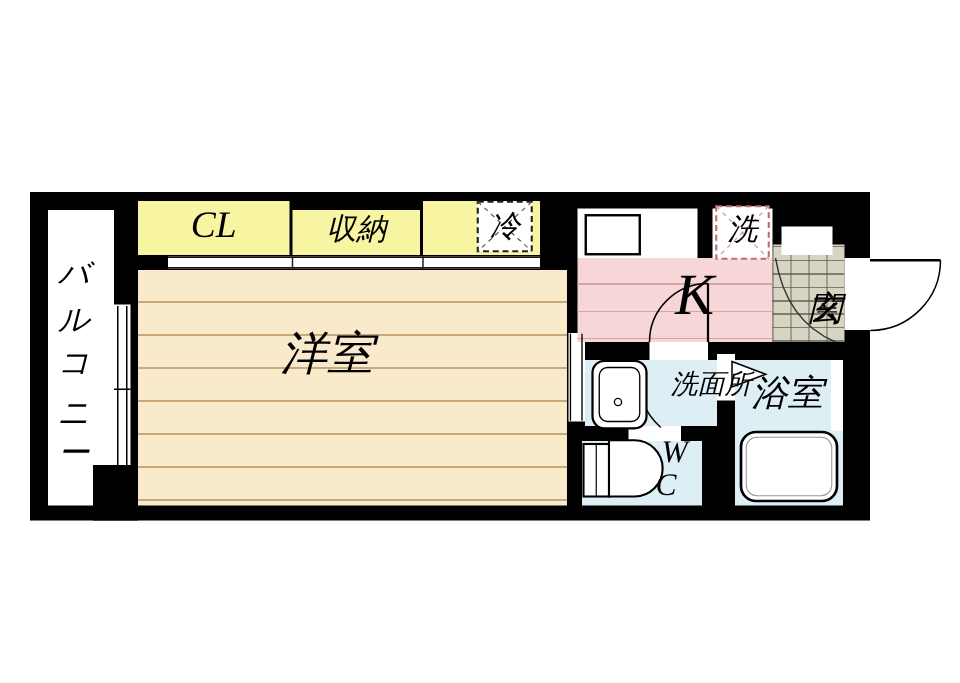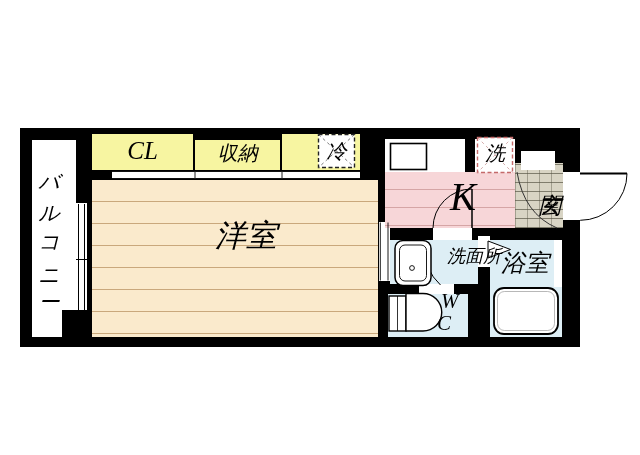--- a/index.html
+++ b/index.html
@@ -34,21 +34,21 @@
   .lbl{position:absolute;color:#000;font-style:italic;line-height:1.05;}
   #balcony-label{left:38px;top:158px;writing-mode:vertical-rl;text-orientation:upright;
     font-size:21px;letter-spacing:9px;}
   #cl-label{left:92px;top:138px;width:101px;text-align:center;font-size:25px;}
   #storage-label{left:195px;top:143px;width:85px;text-align:center;font-size:20px;}
   #fridge-label{left:318px;top:141px;width:37px;text-align:center;font-size:20px;}
   #laundry-label{left:477px;top:143px;width:36px;text-align:center;font-size:20px;}
   #kitchen-label{left:437px;top:177px;width:52px;text-align:center;font-size:39px;}
   #entrance-label{left:539px;top:175px;writing-mode:vertical-rl;text-orientation:upright;
     font-size:22px;letter-spacing:3px;}
-  #room-label{left:166px;top:219px;width:160px;text-align:center;font-size:31px;line-height:34px;}
+  #room-label{left:138px;top:219px;width:160px;text-align:center;font-size:31px;line-height:34px;}
   #washroom-label{left:447px;top:247px;font-size:18px;white-space:nowrap;}
   #bathroom-label{left:497px;top:251px;width:52px;text-align:right;font-size:24px;}
   #toilet-label-w{left:441px;top:290px;font-size:21px;}
   #toilet-label-c{left:437px;top:312px;font-size:21px;}
 </style>
 </head>
 <body>
 
 <div id="canvas">
 

